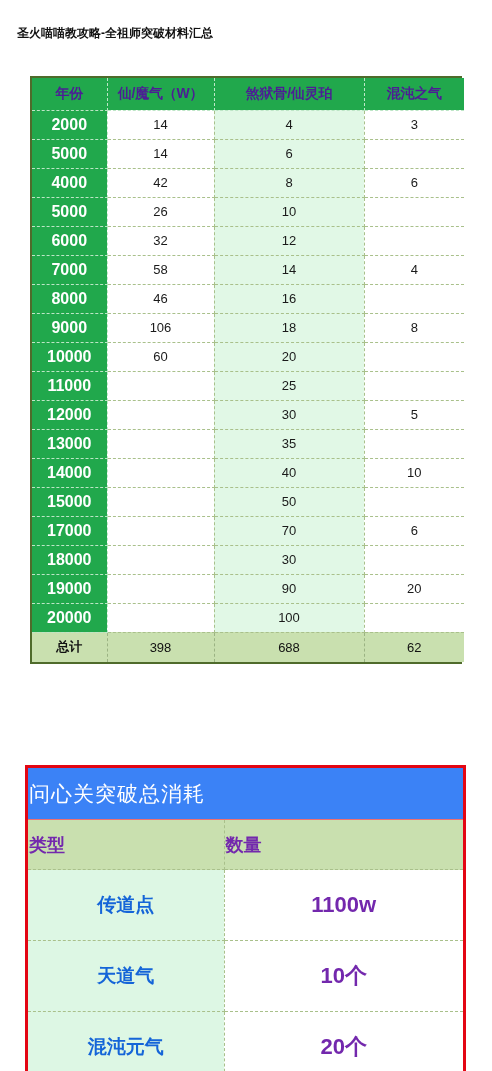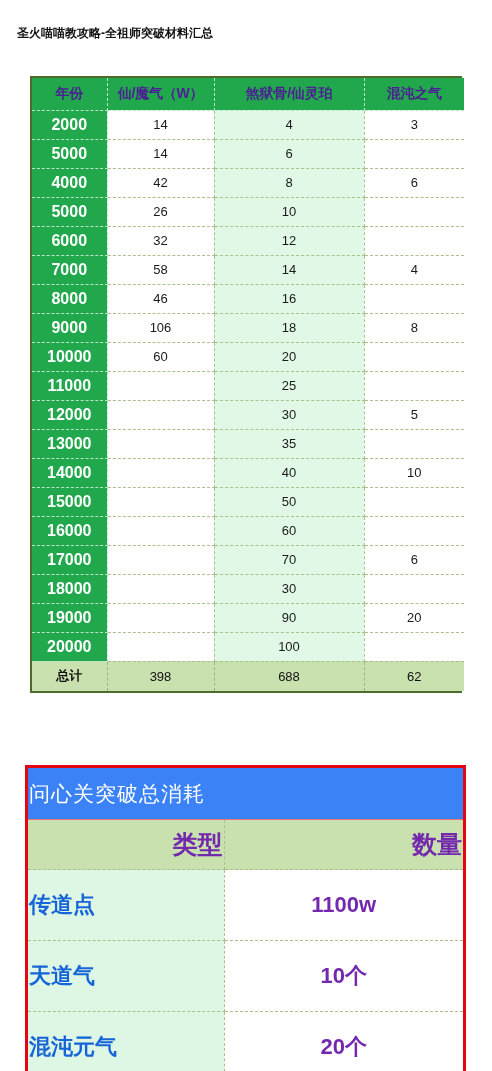--- a/index.html
+++ b/index.html
@@ -127,35 +127,35 @@
     font-size: 21px;
     font-weight: normal;
     text-align: left;
     height: 49px;
     letter-spacing: 1px;
     border-bottom: 1px solid #ef7070;
   }
   table.summary-table td.sub-head {
     background: #c9e0af;
     color: #7328ad;
-    font-size: 25px;
-    font-weight: bold;
-    text-align: right;
+    font-size: 18px;
+    font-weight: bold;
+    text-align: left;
     height: 47px;
     border-right: 1px dashed #a9c08b;
     border-bottom: 1px dashed #a9c08b;
   }
   table.summary-table td.sub-head:last-child { border-right: none; }
 
   table.summary-table td.type-cell {
     background: #ddf7e4;
     color: #1565d8;
-    font-size: 22px;
-    font-weight: bold;
-    text-align: left;
+    font-size: 19px;
+    font-weight: bold;
+    text-align: center;
     height: 68px;
     border-right: 1px dashed #a9c08b;
     border-bottom: 1px dashed #a9c08b;
   }
   table.summary-table td.amount-cell {
     background: #ffffff;
     color: #7328ad;
     font-size: 22px;
     font-weight: bold;
     text-align: center;
@@ -264,26 +264,20 @@
         <td class="bone-cell">40</td>
         <td>10</td>
       </tr>
       <tr>
         <td class="year-cell">15000</td>
         <td></td>
         <td class="bone-cell">50</td>
         <td></td>
       </tr>
       <tr>
-        <td class="year-cell">16000</td>
-        <td></td>
-        <td class="bone-cell">60</td>
-        <td></td>
-      </tr>
-      <tr>
         <td class="year-cell">17000</td>
         <td></td>
         <td class="bone-cell">70</td>
         <td>6</td>
       </tr>
       <tr>
         <td class="year-cell">18000</td>
         <td></td>
         <td class="bone-cell">30</td>
         <td></td>

